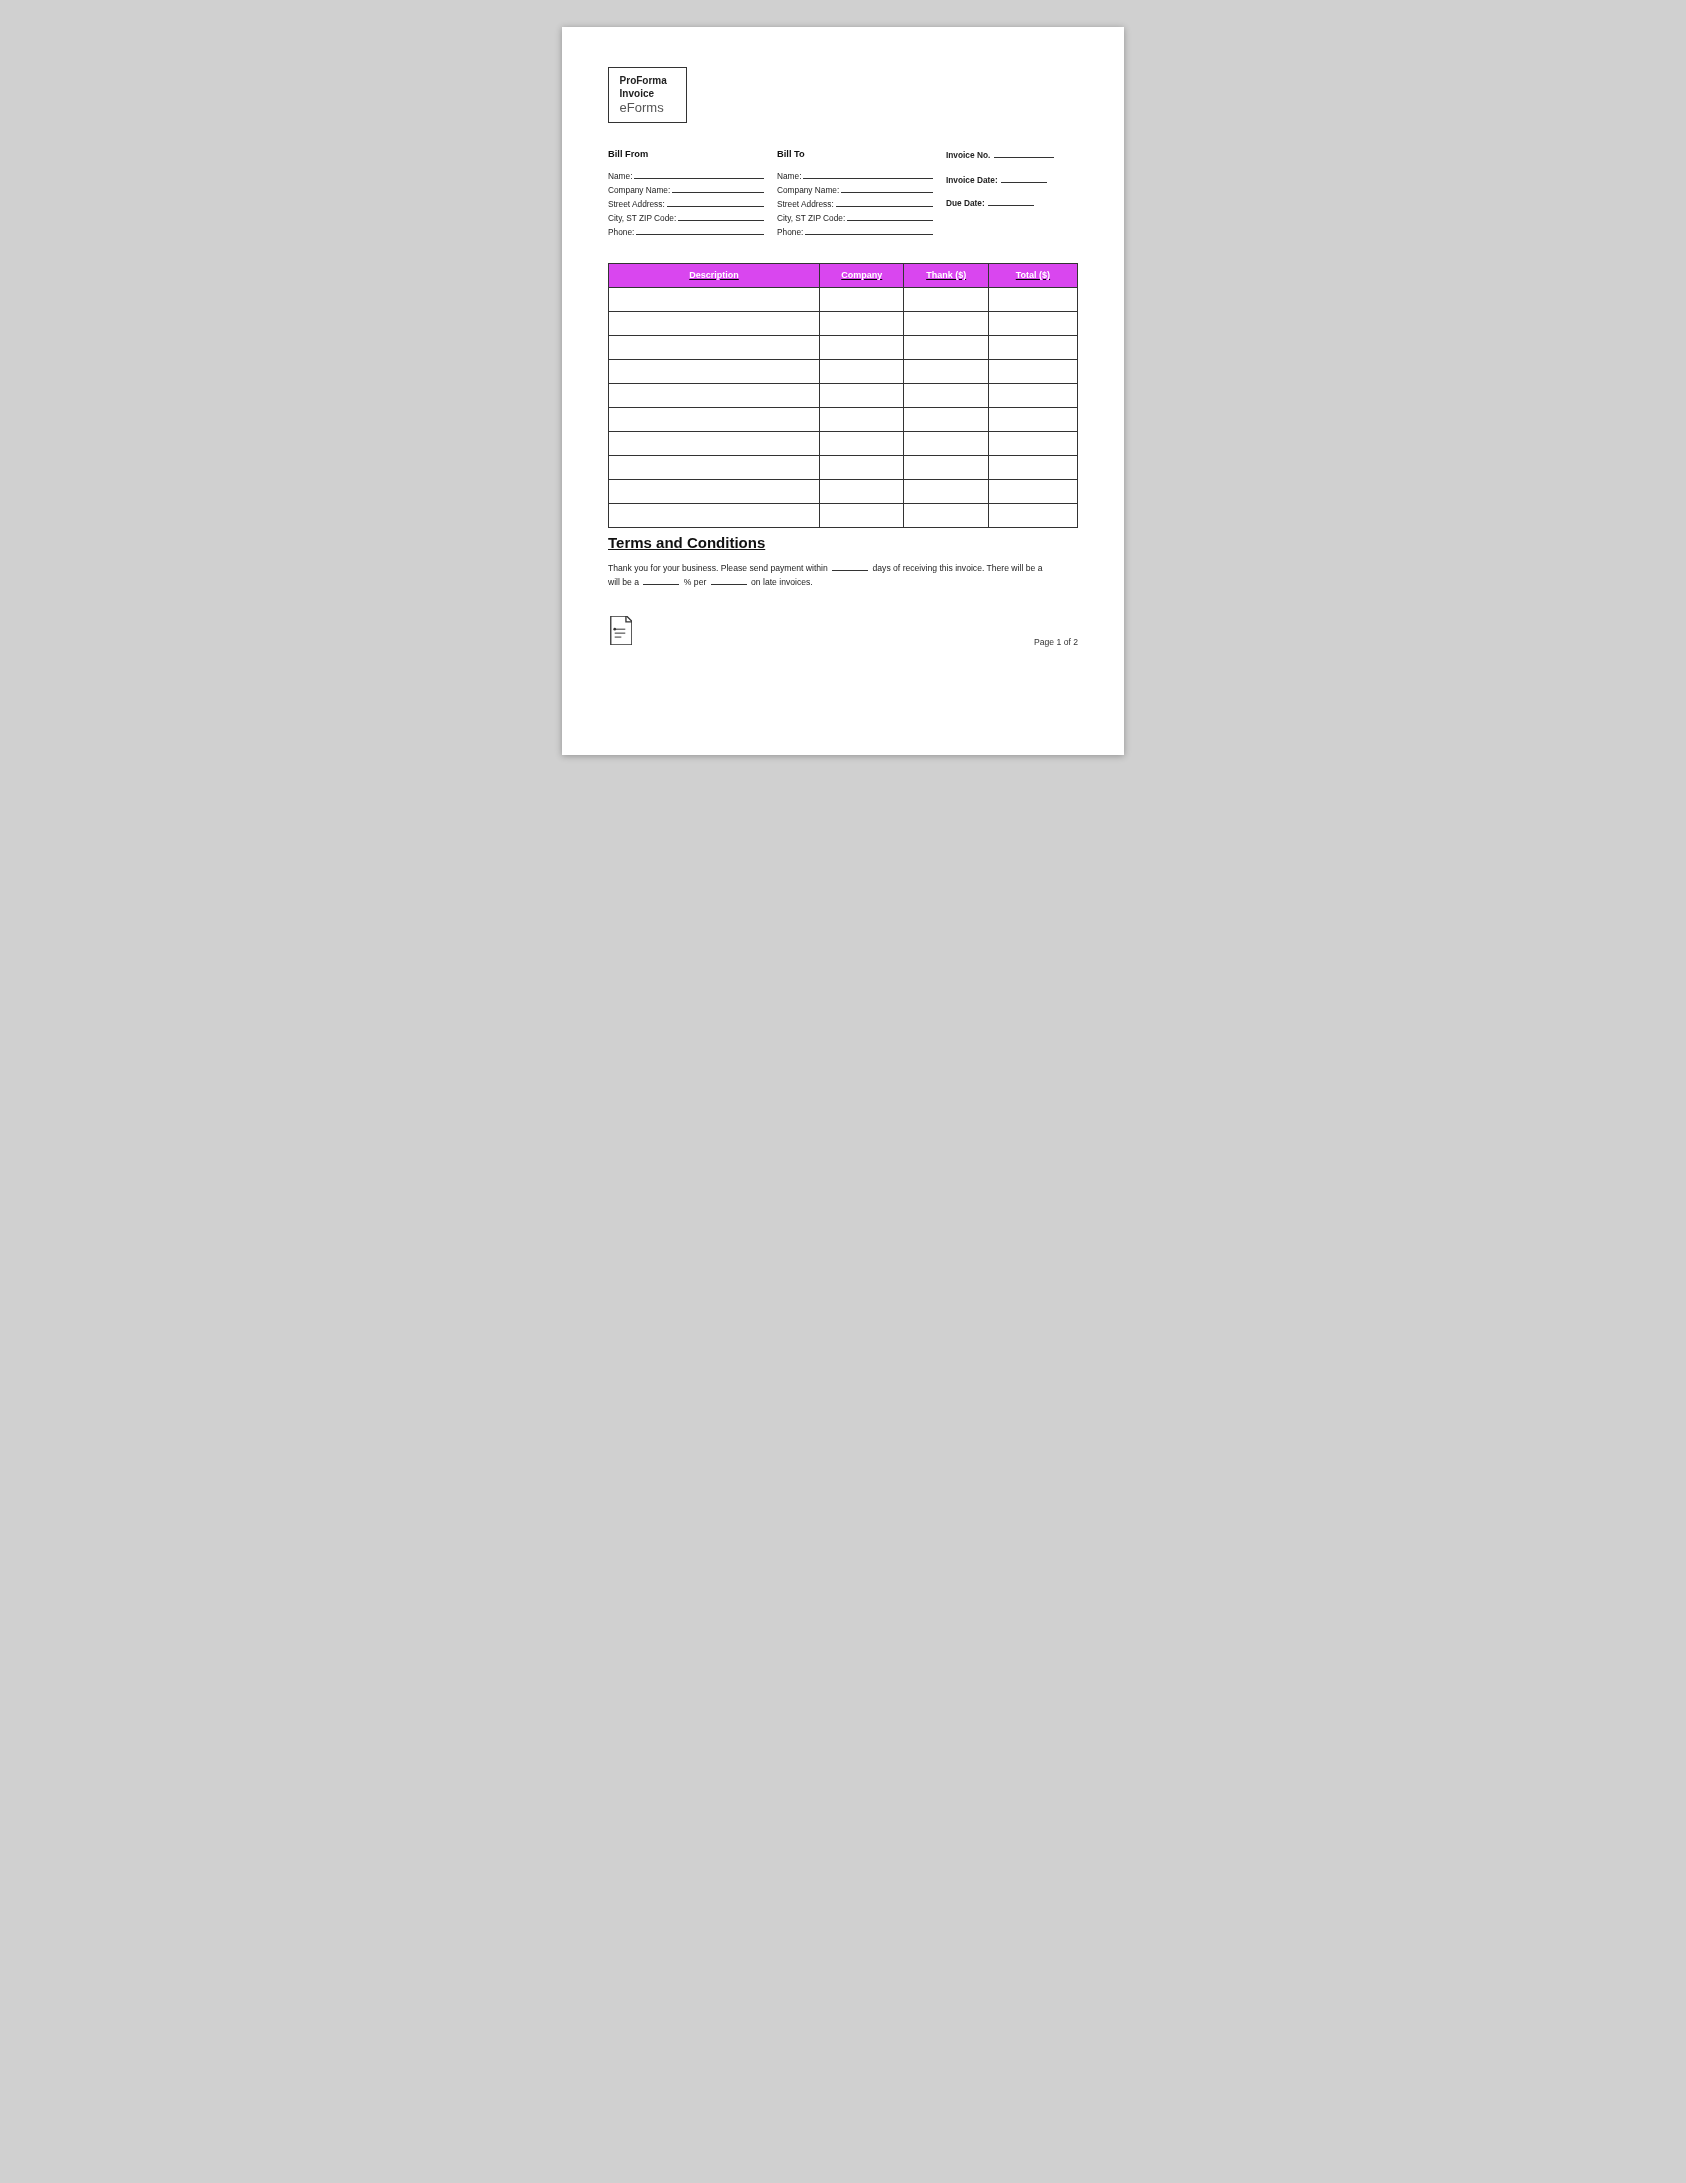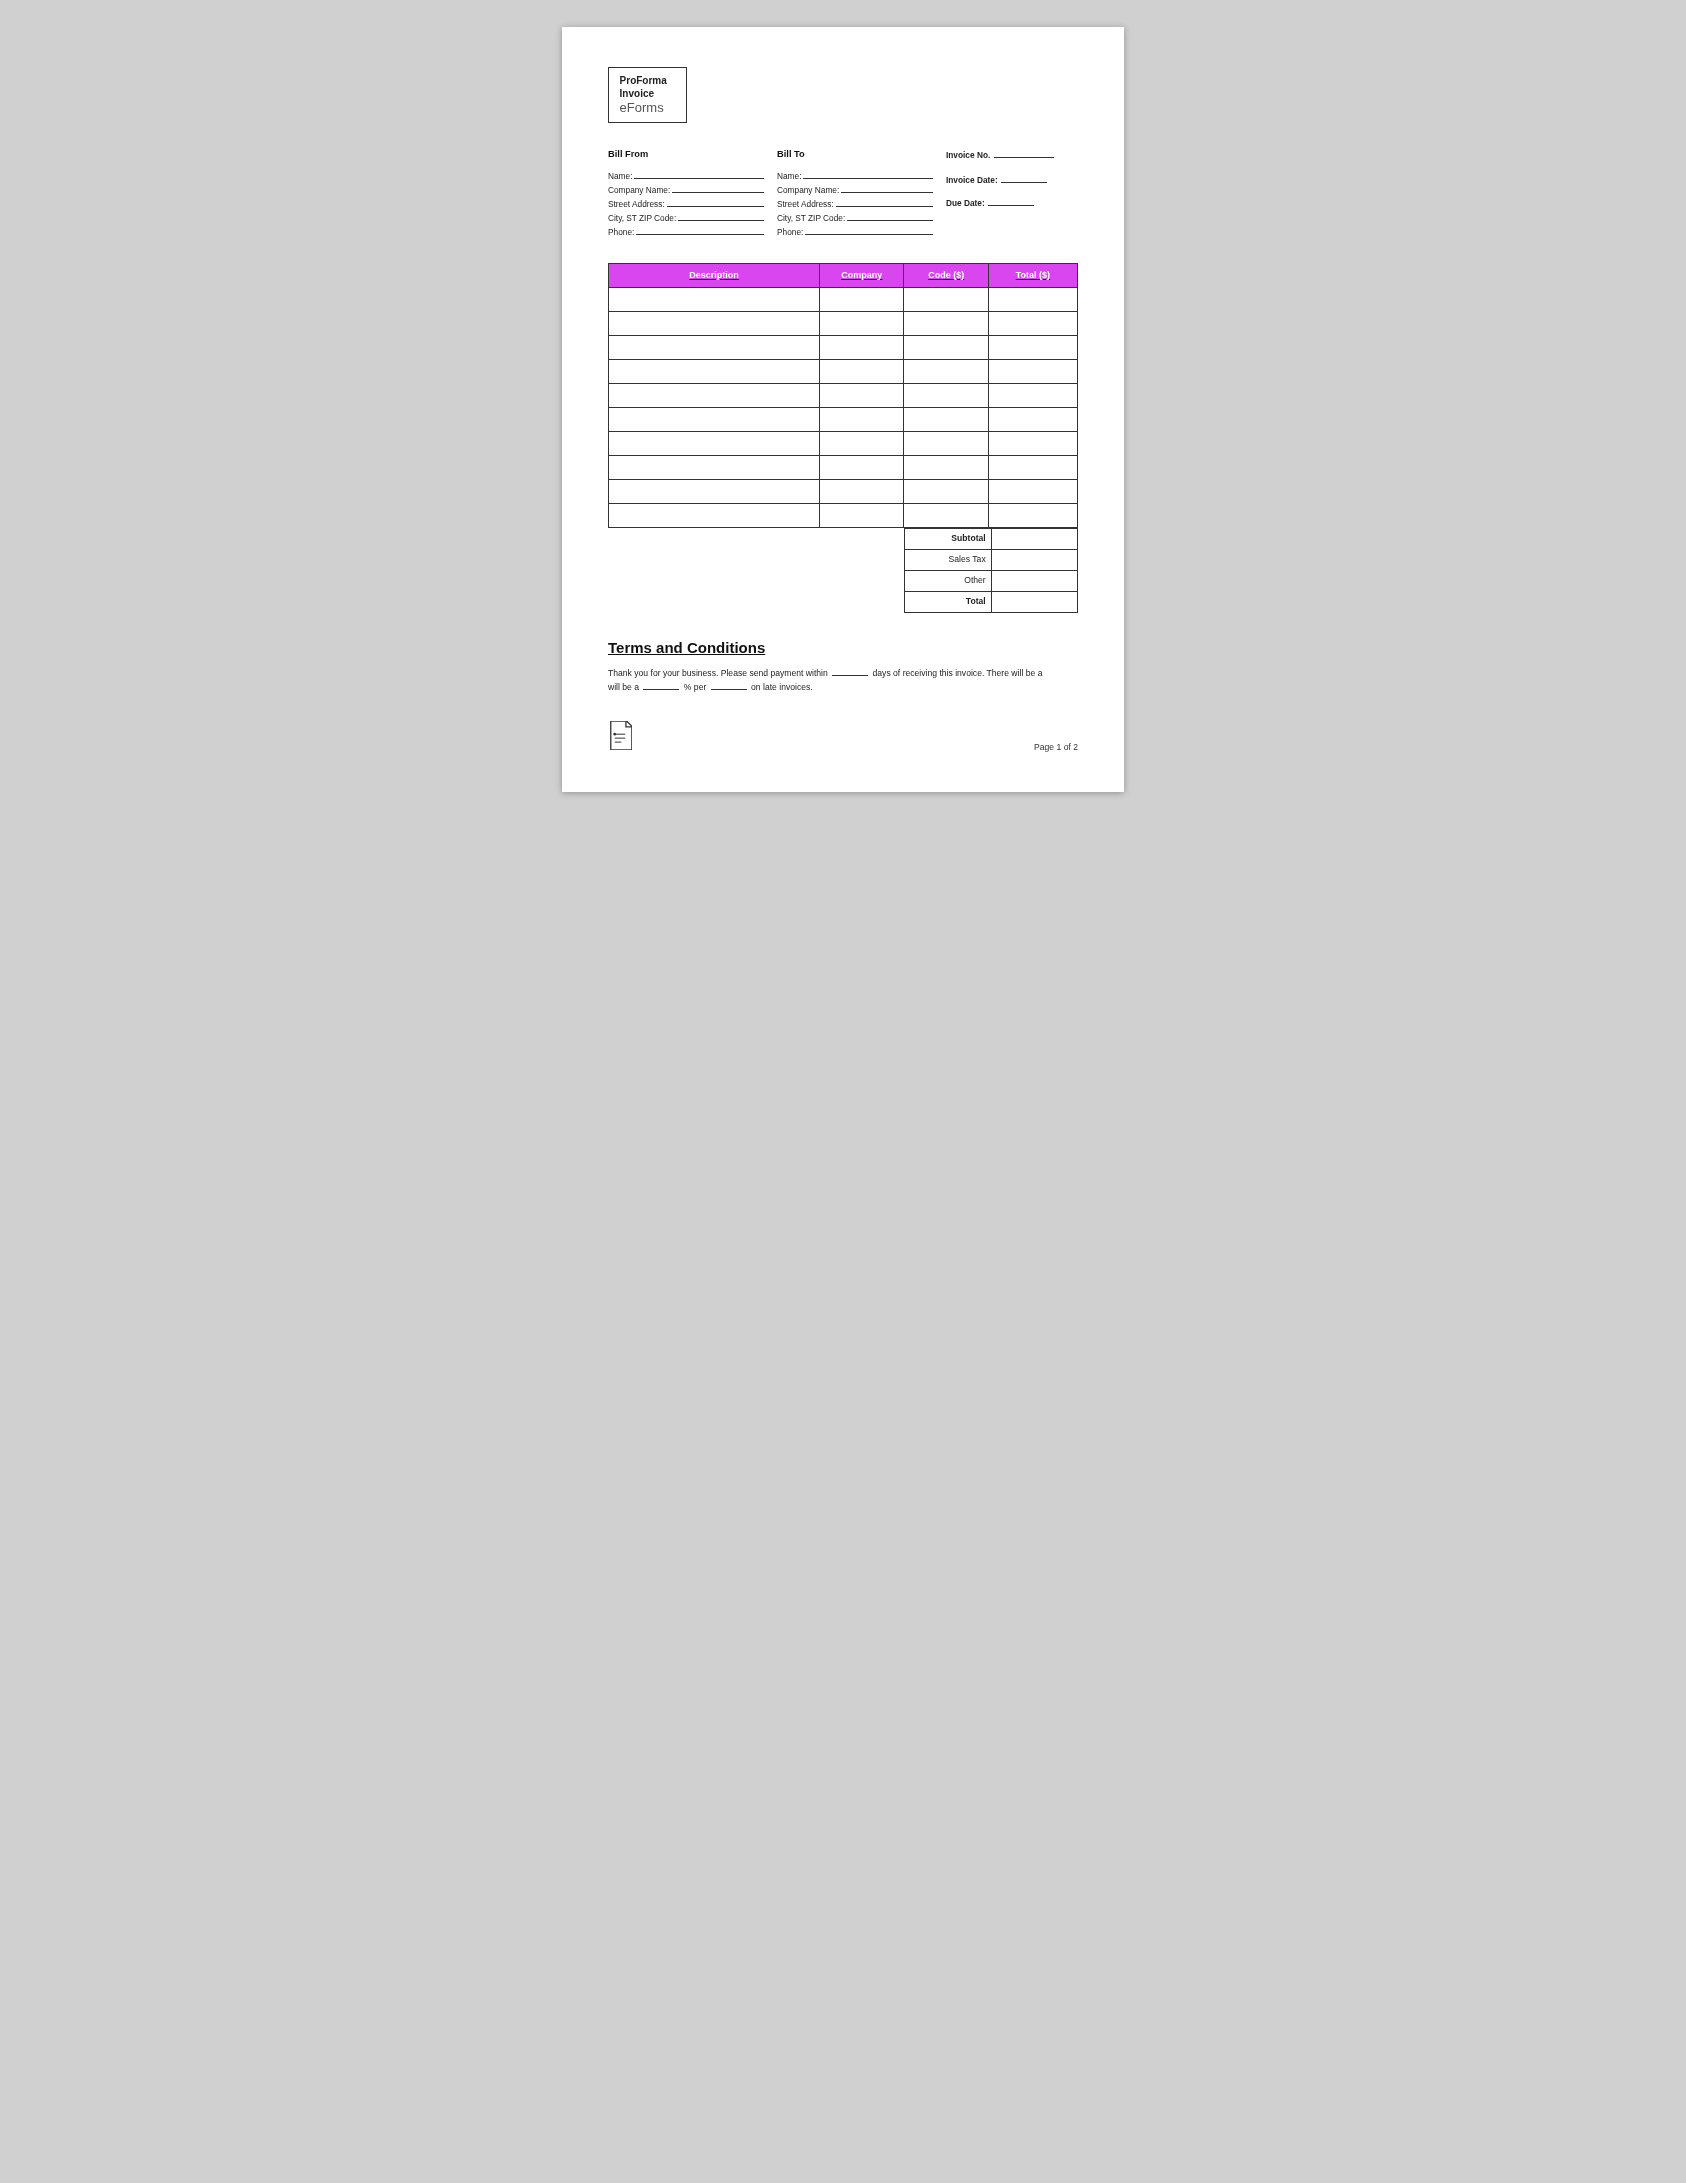--- a/index.html
+++ b/index.html
@@ -350,21 +350,21 @@
       </div>
     </div>
 
   </div>
 
   <table class="invoice-table">
     <thead>
       <tr>
         <th class="desc-col">Description</th>
         <th class="qty-col">Company</th>
-        <th class="price-col">Code ($)</th>
+        <th class="price-col">Thank ($)</th>
         <th class="total-col">Total ($)</th>
       </tr>
     </thead>
     <tbody>
       <tr>
           <td></td>
           <td></td>
           <td></td>
           <td></td>
         </tr>
@@ -418,40 +418,20 @@
         </tr>
       <tr>
           <td></td>
           <td></td>
           <td></td>
           <td></td>
         </tr>
     </tbody>
   </table>
 
-  <div class="totals-flex" style="display:flex;justify-content:flex-end;margin-bottom:26.5px;">
-    <div class="totals-grid" style="width:37%;">
-      <div class="totals-row" style="display:flex;border:1px solid #333;border-bottom:none;">
-        <div class="t-label bold" style="flex:1;text-align:right;font-size:8.6px;font-weight:bold;padding:4px 5.3px 4px 0;"><span>Subtotal</span></div>
-        <div class="t-value" style="width:86px;border-left:1px solid #333;min-height:20px;"></div>
-      </div>
-      <div class="totals-row" style="display:flex;border:1px solid #333;border-bottom:none;">
-        <div class="t-label" style="flex:1;text-align:right;font-size:8.6px;padding:4px 5.3px 4px 0;"><span>Sales Tax</span></div>
-        <div class="t-value" style="width:86px;border-left:1px solid #333;min-height:20px;"></div>
-      </div>
-      <div class="totals-row" style="display:flex;border:1px solid #333;border-bottom:none;">
-        <div class="t-label" style="flex:1;text-align:right;font-size:8.6px;padding:4px 5.3px 4px 0;"><span>Other</span></div>
-        <div class="t-value" style="width:86px;border-left:1px solid #333;min-height:20px;"></div>
-      </div>
-      <div class="totals-row" style="display:flex;border:1px solid #333;">
-        <div class="t-label bold" style="flex:1;text-align:right;font-size:8.6px;font-weight:bold;padding:4px 5.3px 4px 0;"><span>Total</span></div>
-        <div class="t-value" style="width:86px;border-left:1px solid #333;min-height:20px;"></div>
-      </div>
-    </div>
-  </div>
 
   <div class="terms-section">
     <div class="terms-title">Terms and Conditions</div>
     <div class="terms-text">
       <span>Thank you for your business. Please send payment within</span>
       <span class="blank-line"></span>
       <span>days of receiving this invoice. There will be a</span>
       <br>
       <span>will be a</span>
       <span class="blank-line"></span>

